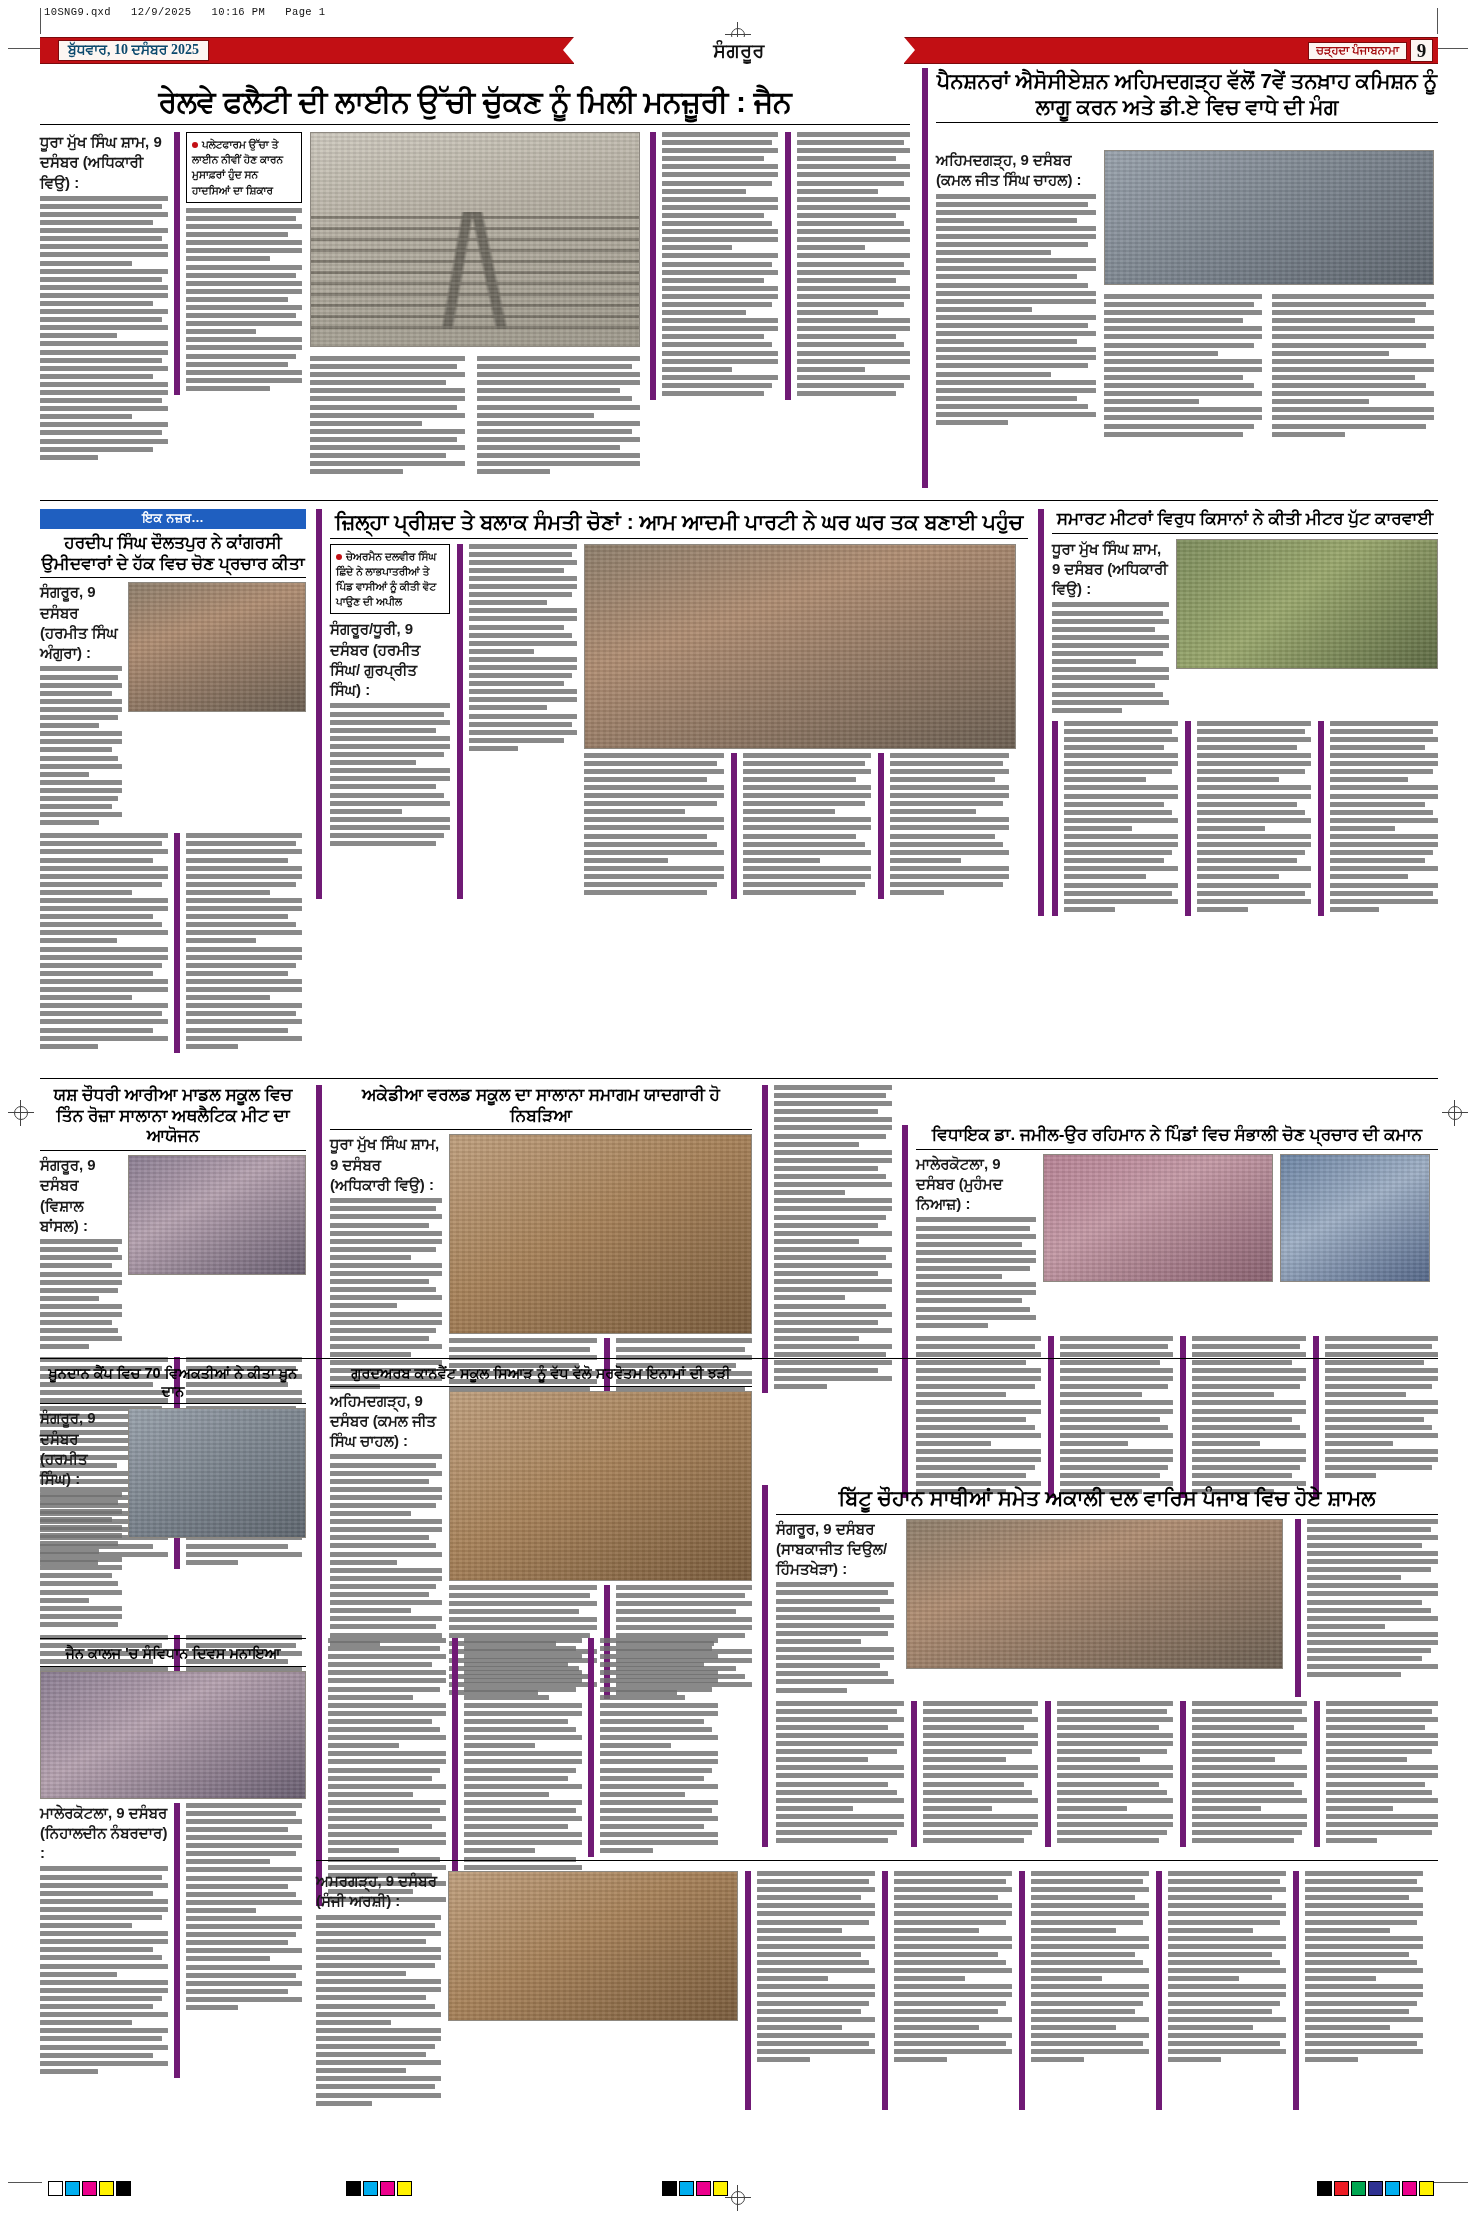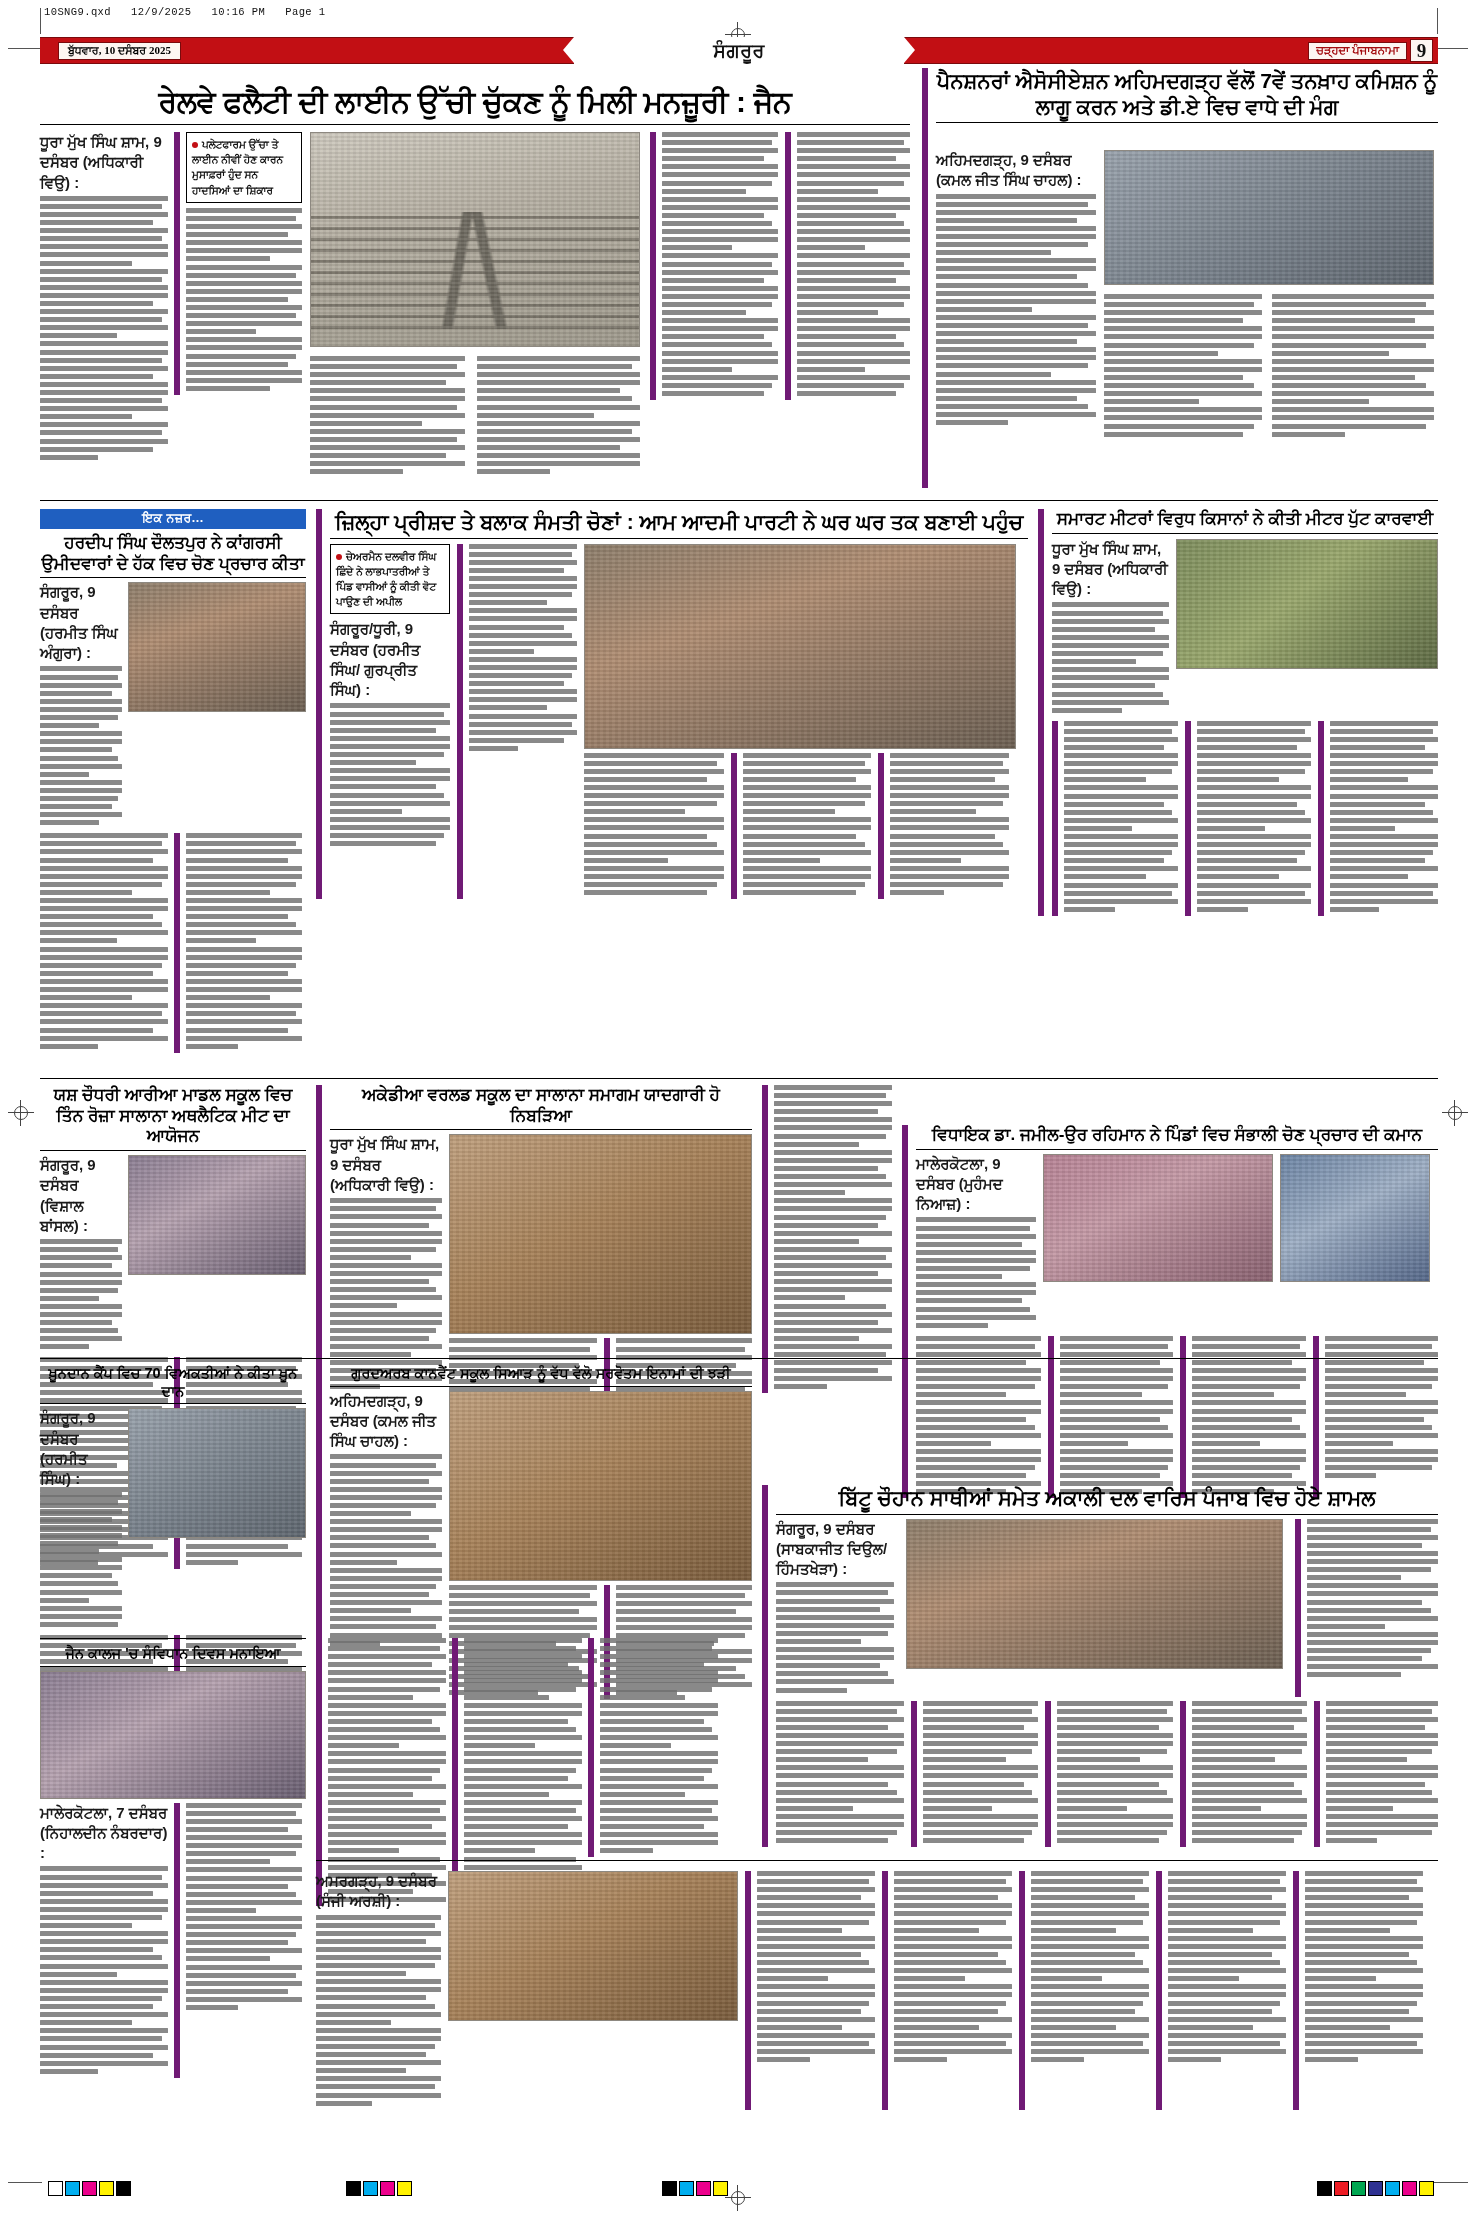--- a/index.html
+++ b/index.html
@@ -39,21 +39,21 @@
     position:absolute; left:40px; top:37px; width:1398px; height:27px;
     background:#c20f14;
     border-top:1.5px solid #7a0a0d; border-bottom:1.5px solid #7a0a0d;
     display:flex; align-items:center;
   }
   .mh-date {
     margin-left:18px;
     background:#fdf6f2; border:1px solid #7a0a0d;
     padding:1px 9px 2px;
     font-family:"Liberation Serif", serif;
-    font-weight:bold; font-size:11px; color:#000000;
+    font-weight:bold; font-size:14px; color:#0c4a6e;
     white-space:nowrap;
   }
   .mh-center {
     position:absolute; left:50%; transform:translateX(-50%);
     width:330px; height:27px; background:#fff;
     display:flex; align-items:center; justify-content:center;
   }
   .mh-center:before, .mh-center:after {
     content:""; position:absolute; top:0; width:0; height:0;
     border-top:13.5px solid transparent; border-bottom:13.5px solid transparent;
@@ -1467,21 +1467,21 @@
       </div>
     </div>
 
     <div style="position:absolute; left:0; top:1570px; width:1398px; height:500px;">
 
       <div class="hrule" style="position:absolute; left:0; top:0; width:266px; padding-top:6px;">
         <div class="hl small">ਜੈਨ ਕਾਲਜ 'ਚ ਸੰਵਿਧਾਨ ਦਿਵਸ ਮਨਾਇਆ</div>
         <div class="photo grp" style="width:266px; height:128px; margin-top:4px;"></div>
         <div style="display:flex; gap:6px; margin-top:4px;">
           <div style="width:128px;">
-            <div class="dateline">ਮਾਲੇਰਕੋਟਲਾ, 7 ਦਸੰਬਰ (ਨਿਹਾਲਦੀਨ ਨੰਬਰਦਾਰ) :</div>
+            <div class="dateline">ਮਾਲੇਰਕੋਟਲਾ, 9 ਦਸੰਬਰ (ਨਿਹਾਲਦੀਨ ਨੰਬਰਦਾਰ) :</div>
             <div class="para">
               <div class="line s100"></div>
                 <div class="line s95"></div>
                 <div class="line s100"></div>
               <div class="line s88"></div>
                 <div class="line s100"></div>
                 <div class="line s100"></div>
               <div class="line s95"></div>
                 <div class="line s72"></div>
                 <div class="line s100"></div>

